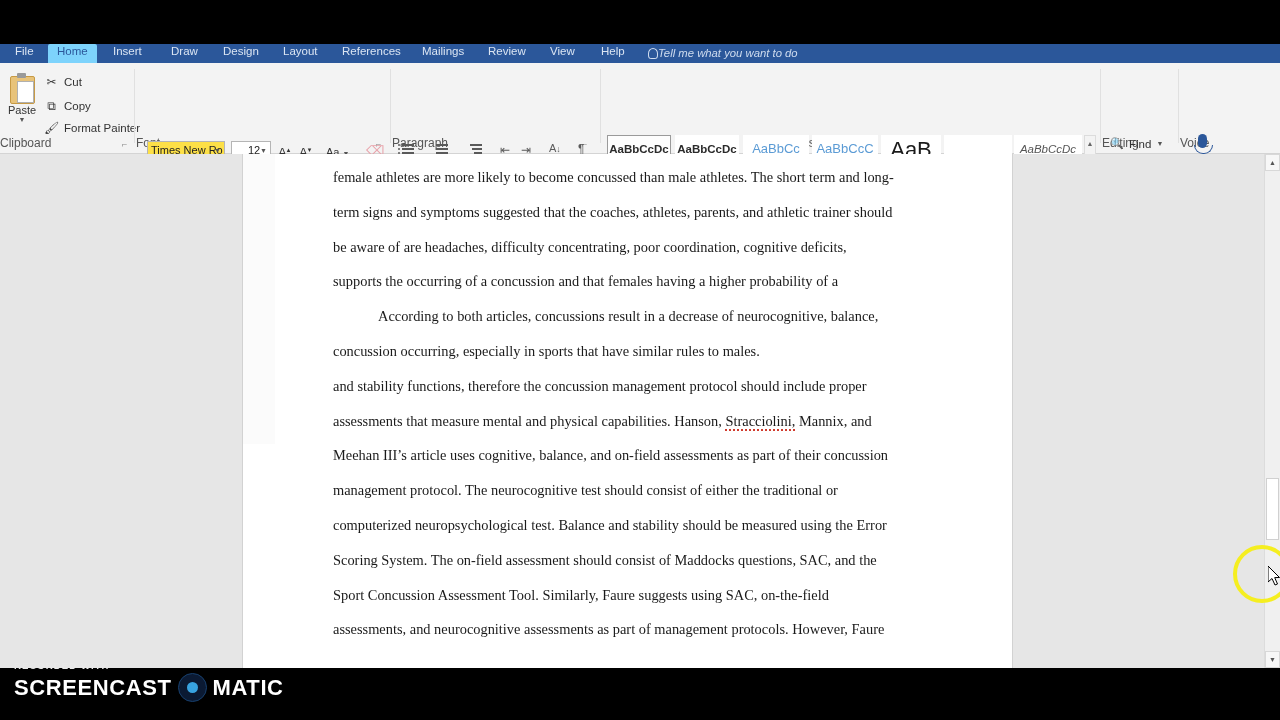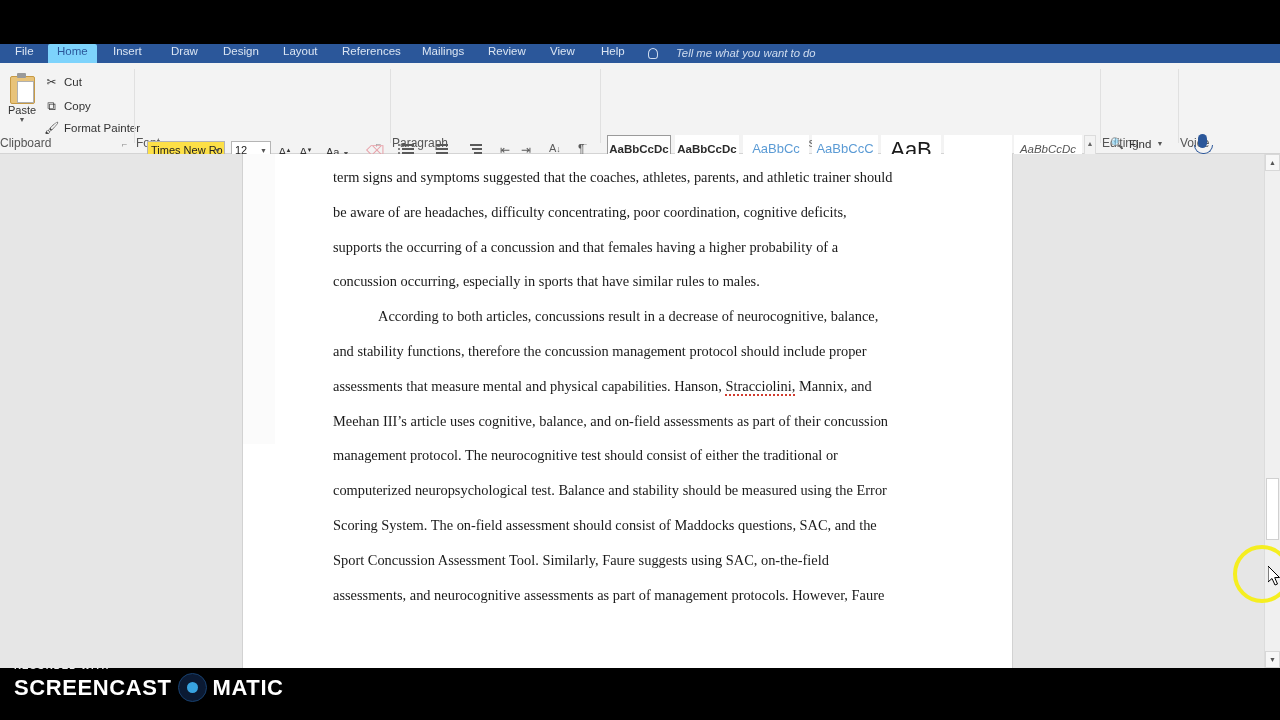--- a/index.html
+++ b/index.html
@@ -22,21 +22,21 @@
   .share-btn{position:absolute;right:62px;top:22px;display:flex;align-items:center;gap:5px;
     color:#fff;font-size:11.5px;}
   .share-ico{width:13px;height:11px;border:1.4px solid #cfdcef;border-radius:1px;}
 
   
   .tabstrip{position:absolute;left:0;top:44px;width:1280px;height:19px;background:#2b579a;}
   .tab{position:absolute;top:0;height:19px;line-height:15px;color:#dbe5f3;font-size:11.5px;
     padding:0 9px;white-space:nowrap;}
   .tab.active{background:#7dd3fc;color:#2b579a;border-radius:2px 2px 0 0;}
   .tellme{position:absolute;top:0;height:18px;line-height:15px;color:#cfdcef;font-size:11.3px;
-    font-style:italic;white-space:nowrap;display:flex;align-items:center;gap:18px;}
+    font-style:italic;white-space:nowrap;display:flex;align-items:center;gap:0;}
   .bulb{display:inline-block;width:8px;height:9px;border:1.2px solid #cfdcef;border-radius:50% 50% 35% 35%;}
 
   
   .ribbon{position:absolute;left:0;top:63px;width:1280px;height:90px;background:#f3f3f3;
     border-bottom:1px solid #d4d4d4;}
   .group{position:absolute;top:0;height:90px;}
   .group-label{position:absolute;bottom:3px;width:100%;text-align:left;font-size:12px;color:#555;}
   .group-sep{position:absolute;top:6px;width:1px;height:74px;background:#e0e0e0;}
   .dialog-launcher{position:absolute;bottom:4px;width:9px;height:9px;color:#888;font-size:9px;line-height:9px;}
 
@@ -50,21 +50,21 @@
   .paste-caret{font-size:7px;color:#555;display:block;line-height:8px;}
 
   .cmd{position:absolute;display:flex;align-items:center;gap:5px;font-size:11.5px;color:#333;cursor:pointer;white-space:nowrap;}
   .cmd .gl{display:inline-block;width:15px;text-align:center;font-size:12px;line-height:14px;}
 
   
   .fontname{position:absolute;left:147px;top:78px;width:78px;height:19px;background:#fde047;border:1px solid #b5b5b5;
     font-size:11px;color:#222;line-height:17px;padding-left:3px;box-sizing:border-box;overflow:hidden;white-space:nowrap;}
   .fontname .car{position:absolute;right:3px;top:0;font-size:7px;color:#555;}
   .fontsize{position:absolute;left:231px;top:78px;width:40px;height:19px;background:#fff;border:1px solid #b5b5b5;
-    font-size:11px;color:#222;line-height:17px;padding-left:3px;box-sizing:border-box;}
+    font-size:11px;color:#222;line-height:17px;padding-left:16px;box-sizing:border-box;}
   .fontsize .car{position:absolute;right:3px;top:0;font-size:7px;color:#555;}
   .ftool{position:absolute;font-size:13px;color:#333;cursor:pointer;line-height:16px;}
   .ftool.sm{font-size:11px;}
 
   
   .pico{position:absolute;cursor:pointer;}
   .lines{position:relative;width:17px;height:12px;}
   .lines i{position:absolute;left:4px;height:1.5px;background:#5a5a5a;display:block;}
   .lines b{position:absolute;left:0;width:2px;height:2px;background:#5a5a5a;border-radius:50%;display:block;}
   .alignbox{width:17px;height:12px;position:relative;}
@@ -336,25 +336,26 @@
         <div class="caretsm">▼</div>
       </div>
 
       <div class="collapse">︿</div>
     </div>
 
     <div class="canvas">
       <div class="page">
         <div class="page-shade"></div>
         <div class="doc">
+          <div class="line">female athletes are more likely to become concussed than male athletes. The short term and long-</div>
           <div class="line">term signs and symptoms suggested that the coaches, athletes, parents, and athletic trainer should</div>
           <div class="line">be aware of are headaches, difficulty concentrating, poor coordination, cognitive deficits,</div>
           <div class="line">supports the occurring of a concussion and that females having a higher probability of a</div>
+          <div class="line ind">According to both articles, concussions result in a decrease of neurocognitive, balance,</div>
           <div class="line">concussion occurring, especially in sports that have similar rules to males.</div>
-          <div class="line ind">According to both articles, concussions result in a decrease of neurocognitive, balance,</div>
           <div class="line">and stability functions, therefore the concussion management protocol should include proper</div>
           <div class="line">
             <span>assessments that measure mental and physical capabilities. Hanson, </span><span class="misspell">Stracciolini,</span><span> Mannix, and</span>
           </div>
           <div class="line">Meehan III’s article uses cognitive, balance, and on-field assessments as part of their concussion</div>
           <div class="line">management protocol. The neurocognitive test should consist of either the traditional or</div>
           <div class="line">computerized neuropsychological test. Balance and stability should be measured using the Error</div>
           <div class="line">Scoring System. The on-field assessment should consist of Maddocks questions, SAC, and the</div>
           <div class="line">Sport Concussion Assessment Tool. Similarly, Faure suggests using SAC, on-the-field</div>
           <div class="line">assessments, and neurocognitive assessments as part of management protocols. However, Faure</div>

